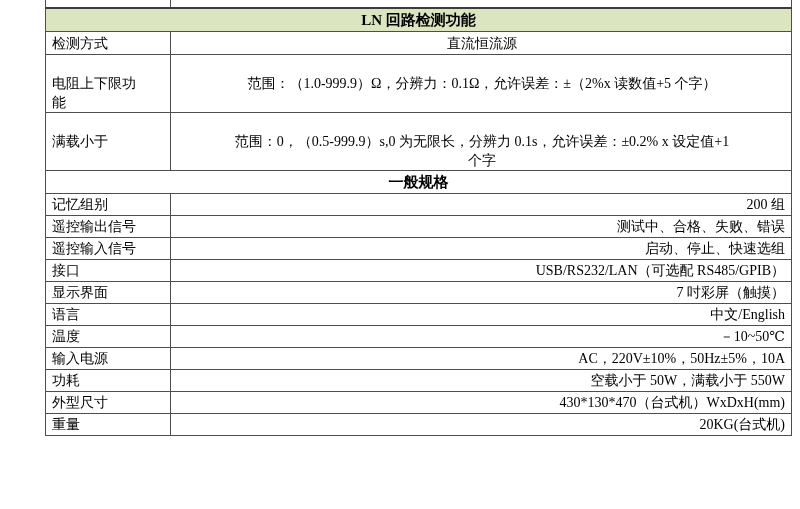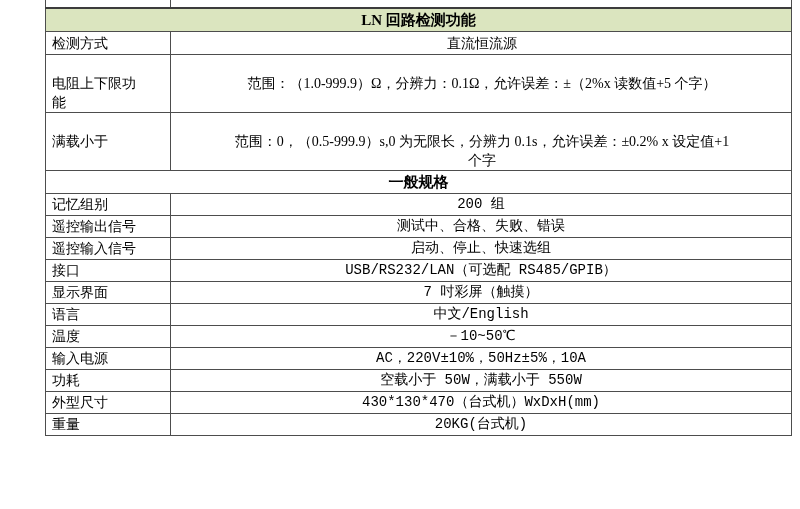--- a/index.html
+++ b/index.html
@@ -19,21 +19,21 @@
     vertical-align:middle;
     overflow:hidden;
   }
   tr.partial-row td{border-top:none;border-bottom:2px solid #3c3c3c;height:7px;padding:0;}
   tr.sec-header td{
     font-weight:bold;text-align:center;font-size:15px;height:22px;
   }
   tr.sec-header.green td{background:#dbe5bf;}
   td.label-cell{text-align:left;}
   td.value-left{text-align:center;padding-left:8px;}
-  td.value-center{text-align:center;font-family:Liberation Mono, monospace;}
+  td.value-center{text-align:right;}
   .pre{white-space:pre-line;}
   tr.r-single{height:22px;}
   tr.r-method{height:23px;}
   tr.r-tall1{height:41px;}
   tr.r-tall1 td,tr.r-tall2 td{vertical-align:top;padding-top:19px;}
   tr.r-tall2{height:42px;}
 </style>
 </head>
 <body>
 

